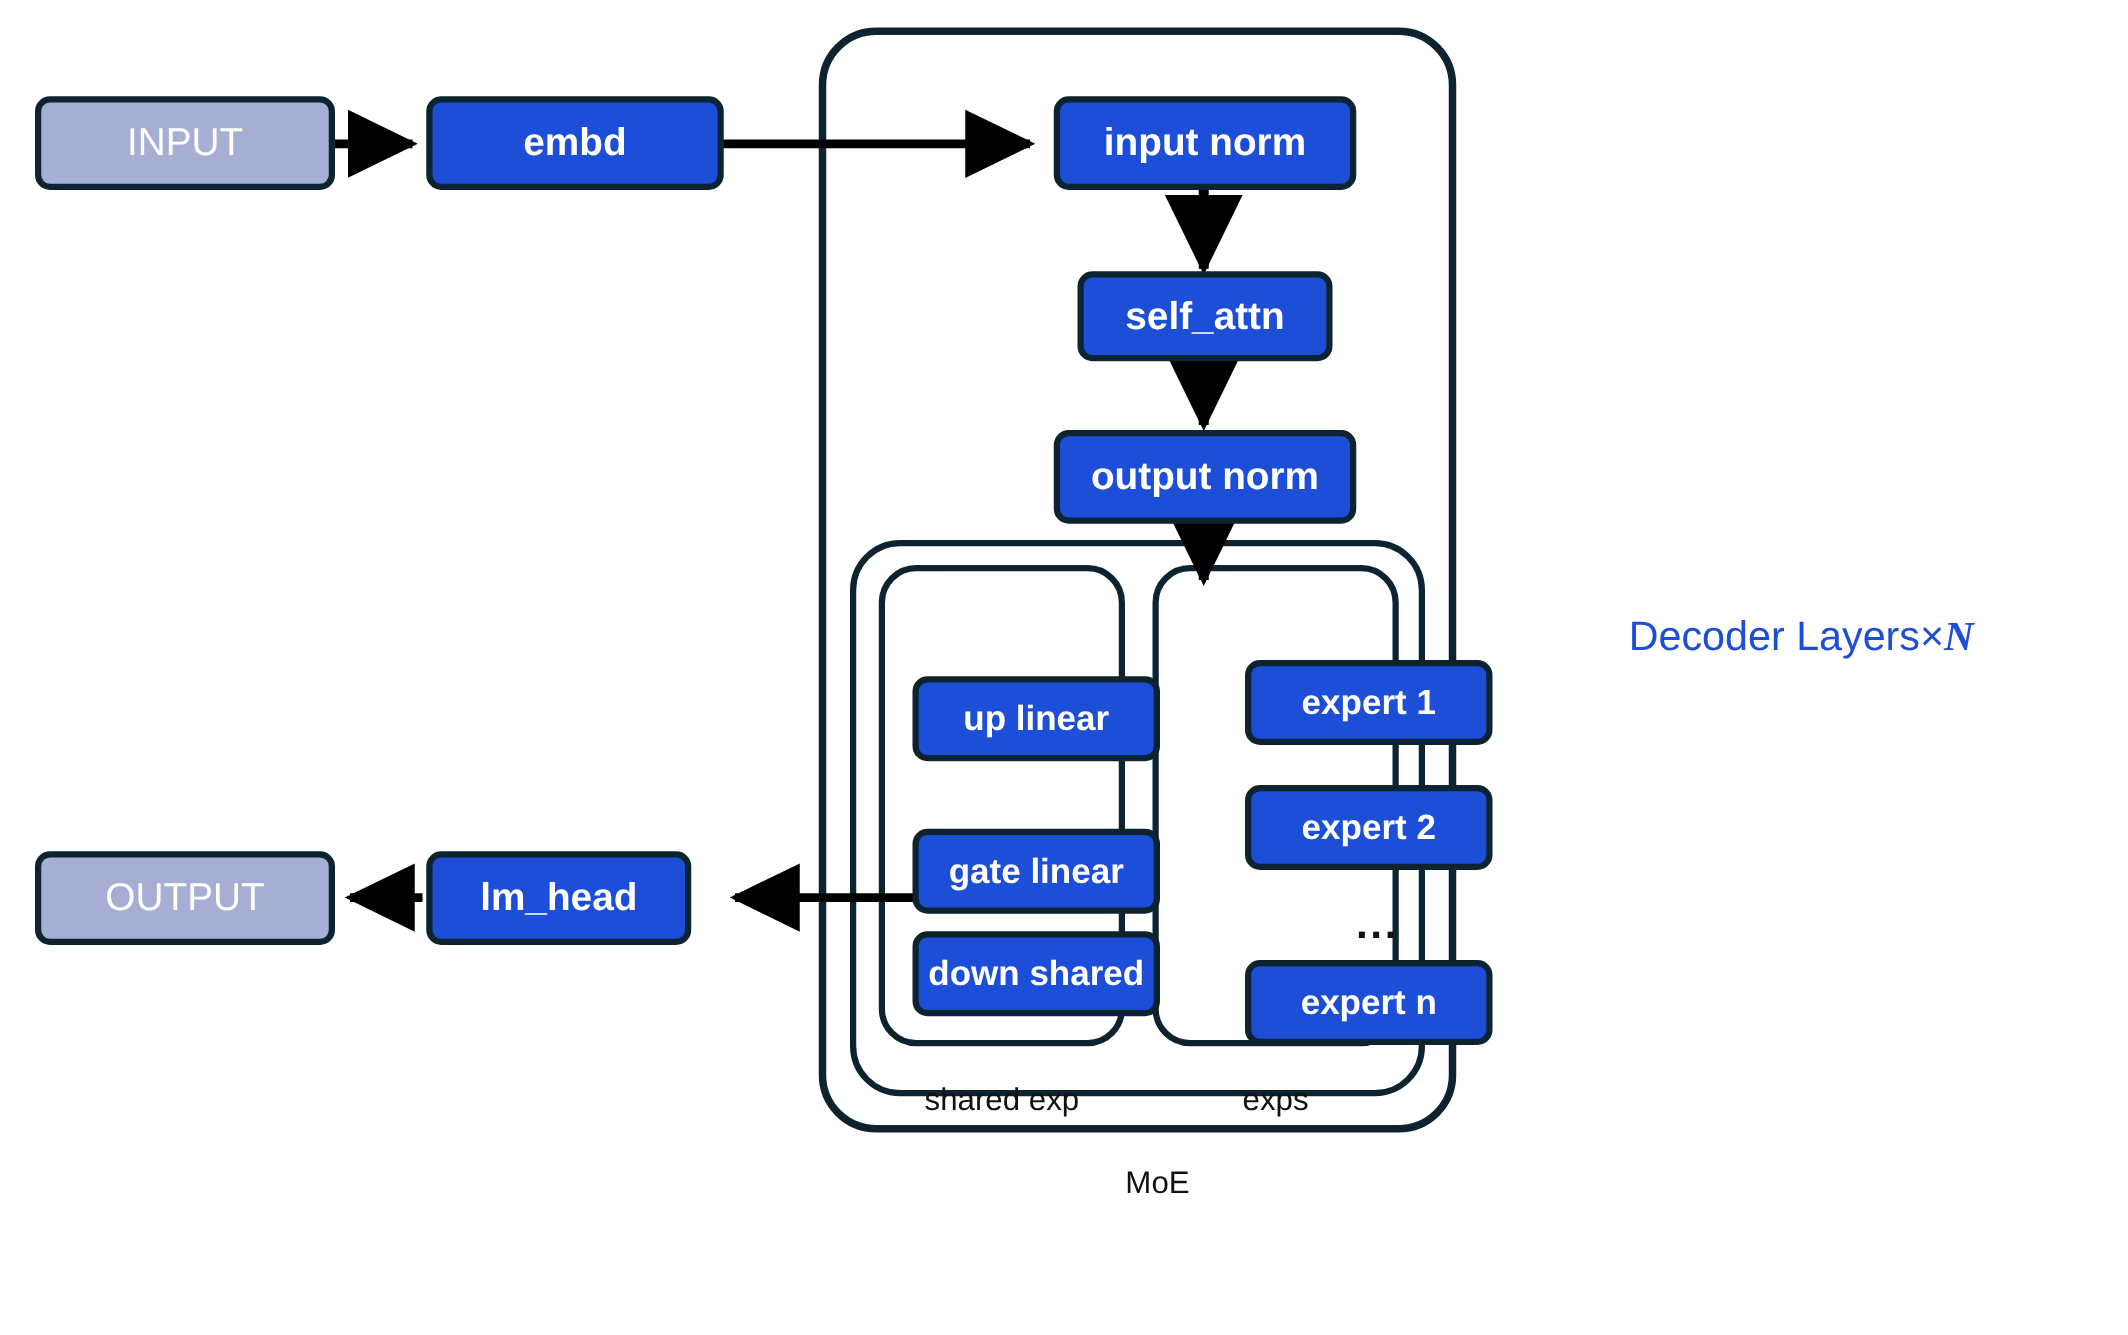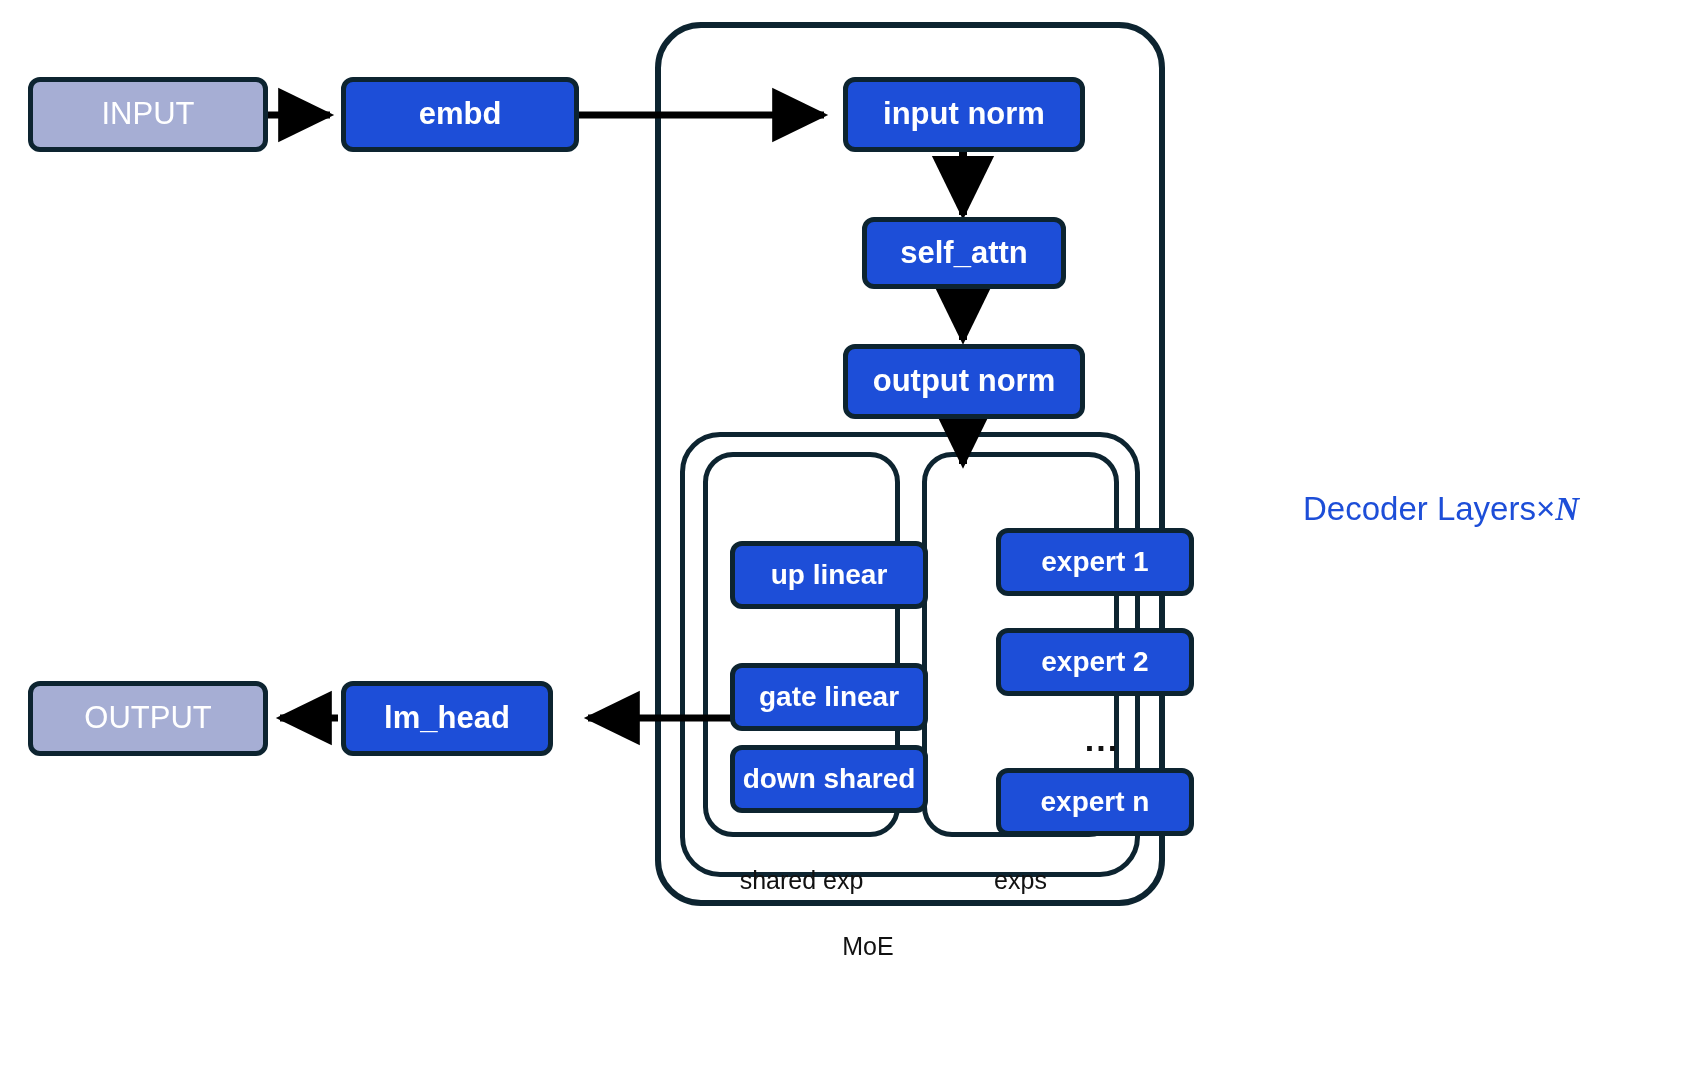--- a/index.html
+++ b/index.html
@@ -138,19 +138,19 @@
   <div class="node salmon" style="left:996px; top:768px; width:198px; height:68px; font-size:28px;">expert n</div>
 
   <div class="node salmon" style="left:341px; top:681px; width:212px; height:75px; font-size:31px;">lm_head</div>
 
   <div class="node blue" style="left:28px; top:681px; width:240px; height:75px; font-size:31px;">OUTPUT</div>
 
   <div class="grouplabel" style="left:703px; top:866px; width:197px;">shared exp</div>
 
   <div class="grouplabel" style="left:922px; top:866px; width:197px;">exps</div>
 
-  <div class="grouplabel" style="left:788px; top:932px; width:160px;">MoE</div>
+  <div class="grouplabel" style="left:846px; top:932px; width:160px;">MoE</div>
 
   <div class="sidelabel" style="left:1303px; top:490px;">
     <span>Decoder Layers×</span><span class="italN">N</span>
   </div>
 
 </div>
 
 </body></html>

